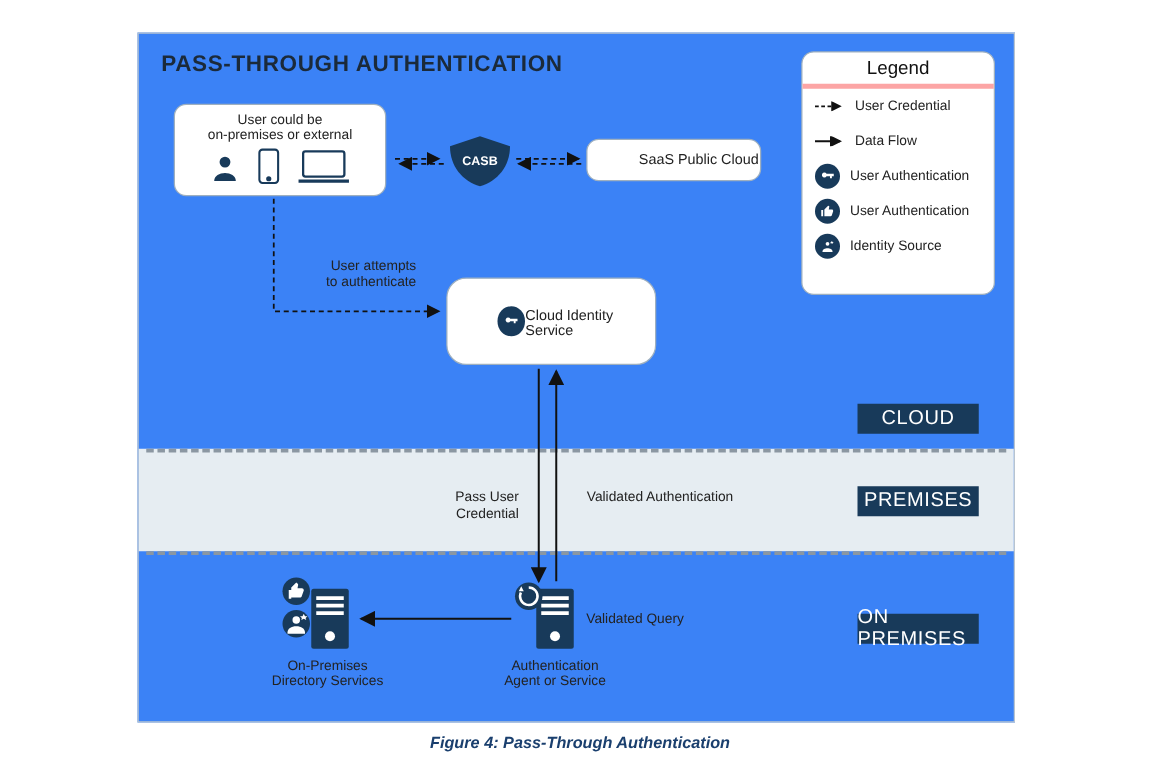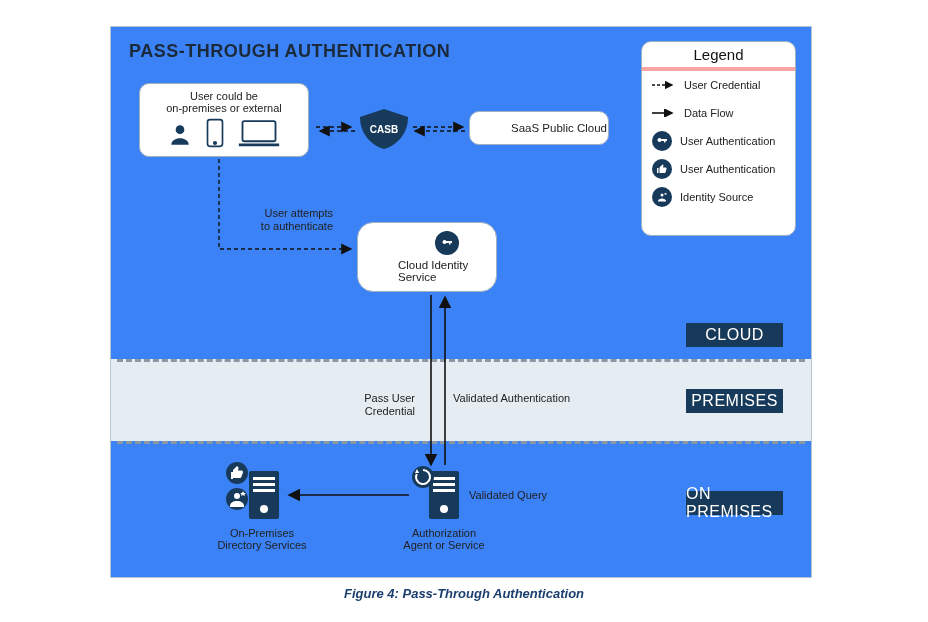--- a/index.html
+++ b/index.html
@@ -21,37 +21,37 @@
   .legend-circle svg{width:12px;height:12px;fill:#fff;}
   
   .badge{position:absolute;right:28px;width:97px;height:24px;background:#183a5a;color:#fff;font-size:16px;font-weight:400;display:flex;align-items:center;justify-content:center;letter-spacing:.5px;}
   
   .saas{left:358px;top:84px;width:140px;height:34px;display:flex;align-items:center;justify-content:center;font-size:11.5px;color:#222;}
   
   .user-box{left:28px;top:56px;width:170px;height:74px;padding:6px;text-align:center;}
   .user-title{font-size:11px;color:#222;line-height:1.1;margin-bottom:4px;}
   .user-icons{display:flex;align-items:flex-end;justify-content:center;gap:12px;}
   
-  .cis{left:246px;top:195px;width:140px;height:70px;border-radius:16px;display:flex;flex-direction:column;align-items:center;justify-content:center;}
+  .cis{left:246px;top:195px;width:168px;height:70px;border-radius:16px;display:flex;flex-direction:row;align-items:center;justify-content:center;}
   .cis-label{font-size:11.5px;color:#222;margin-top:4px;}
   
   .anno{position:absolute;font-size:11px;color:#222;text-align:right;line-height:1.2;}
   
   .hrule{position:absolute;left:6px;right:6px;border-top:3px dashed #8b97a2;height:0;}
   
   .perimeterBand{position:absolute;left:0;right:0;top:332px;height:82px;background:#e6edf2;}
   
   .serverLabel{position:absolute;font-size:11px;color:#222;text-align:center;line-height:1.1;}
   
   .svg-layer{position:absolute;left:0;top:0;width:700px;height:550px;pointer-events:none;}
   
   .casb-wrap{position:absolute;left:245px;top:80px;width:56px;height:44px;display:flex;align-items:center;justify-content:center;}
   
   .mid-left{left:212px;top:365px;text-align:right;width:92px;}
-  .mid-right{left:342px;top:365px;text-align:left;width:150px;}
+  .mid-right{left:342px;top:365px;text-align:center;width:150px;}
 </style>
 </head>
 <body>
 
 <div class="stage">
   <div class="frame">
 
     <div class="title">PASS-THROUGH AUTHENTICATION</div>
 
     <div class="perimeterBand"></div>
@@ -187,21 +187,21 @@
         <rect x="22" y="20" width="22" height="3" fill="#fff"></rect>
         <rect x="22" y="26" width="22" height="3" fill="#fff"></rect>
         <circle cx="33" cy="46" r="4" fill="#fff"></circle>
 
         <circle cx="12" cy="14" r="11" fill="#183a5a"></circle>
         <path d="M12 7a7 7 0 1 1-6.3 4" fill="none" stroke="#fff" stroke-width="2"></path>
         <polygon points="4,10 8,10 6,6" fill="#fff"></polygon>
       </svg>
     </div>
     <div class="serverLabel" style="left:278px;top:500px;width:110px;">
-      <span>Authorization</span><br>
+      <span>Authentication</span><br>
       <span>Agent or Service</span>
     </div>
 
     <div style="position:absolute;left:110px;top:430px;">
       <svg width="64" height="68" viewBox="0 0 64 68">
         <rect x="28" y="14" width="30" height="48" rx="2" fill="#183a5a"></rect>
         <rect x="32" y="20" width="22" height="3" fill="#fff"></rect>
         <rect x="32" y="26" width="22" height="3" fill="#fff"></rect>
         <rect x="32" y="32" width="22" height="3" fill="#fff"></rect>
         <circle cx="43" cy="52" r="4" fill="#fff"></circle>

